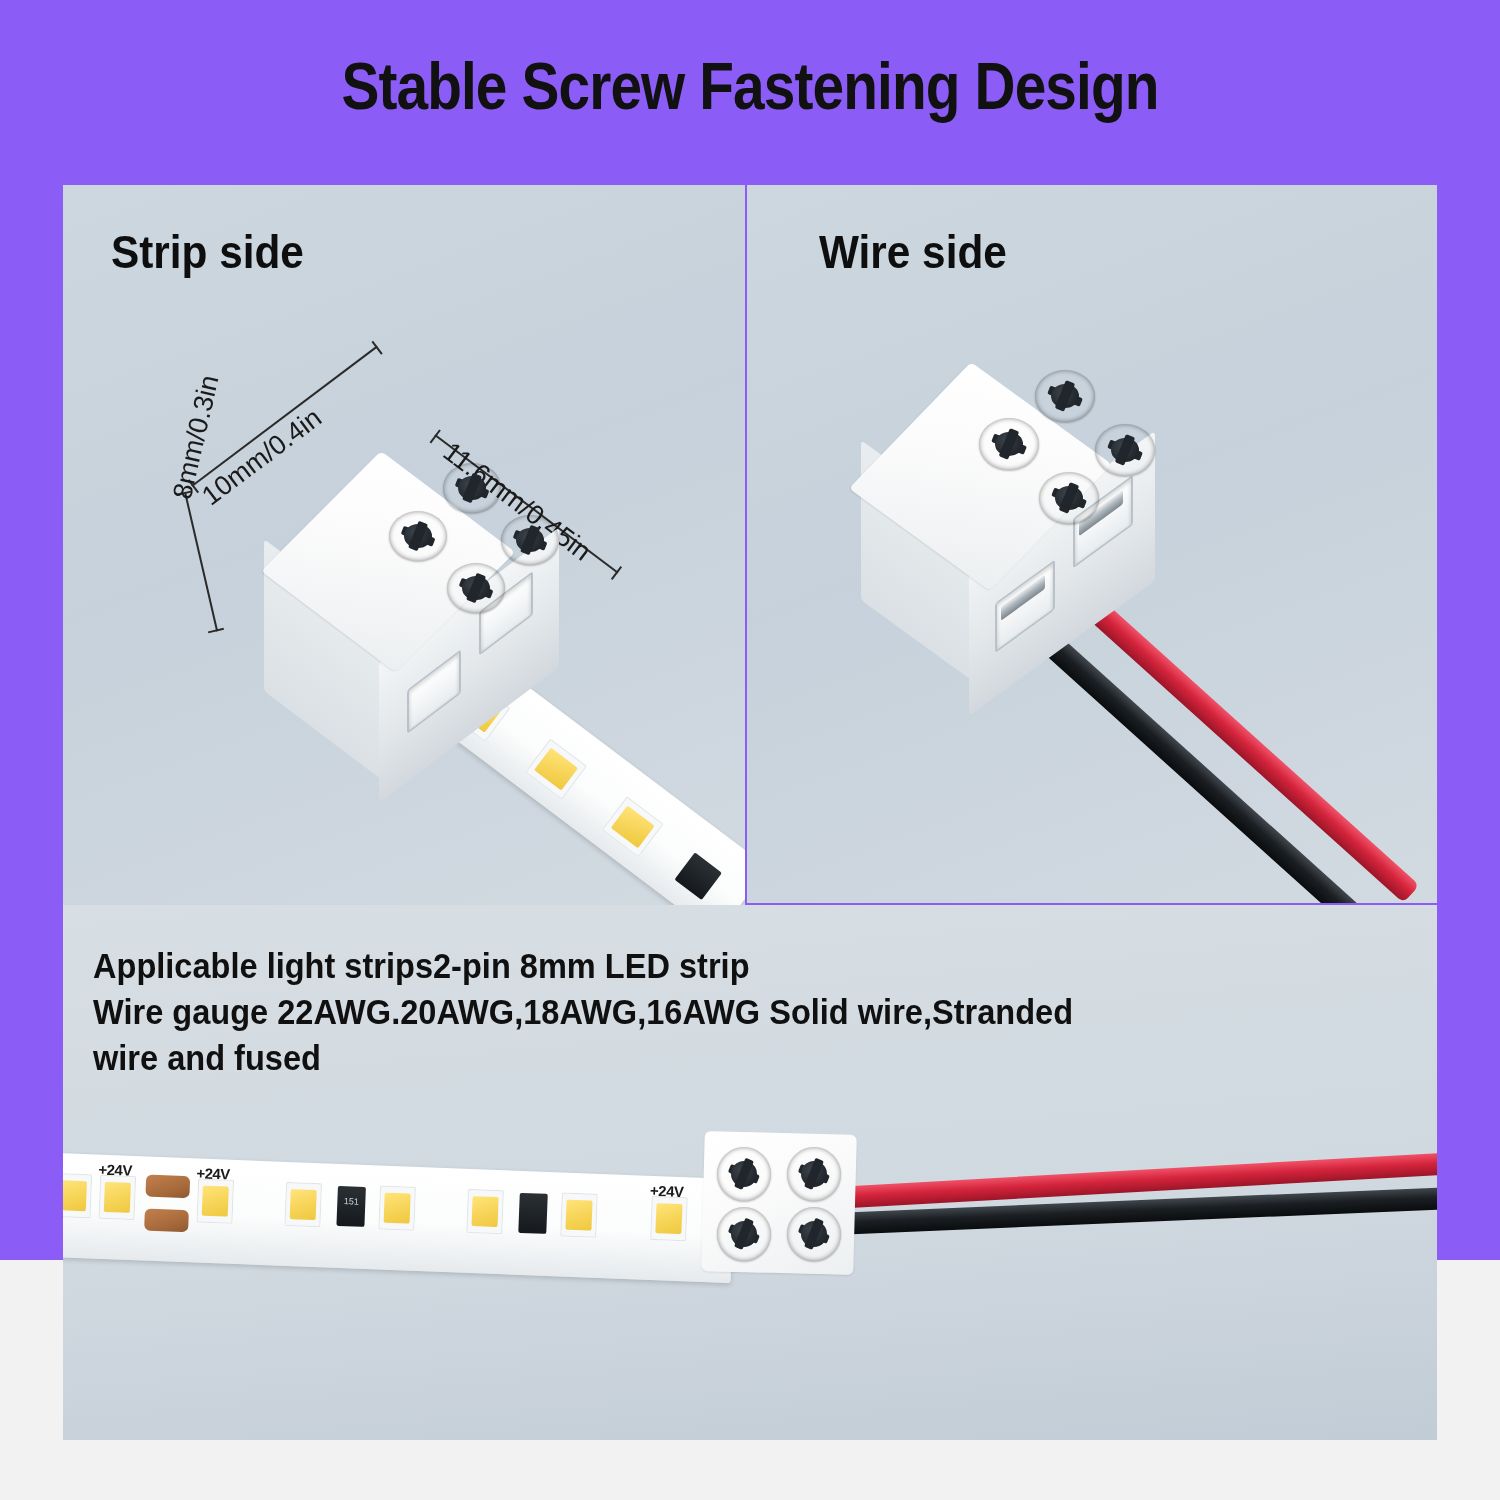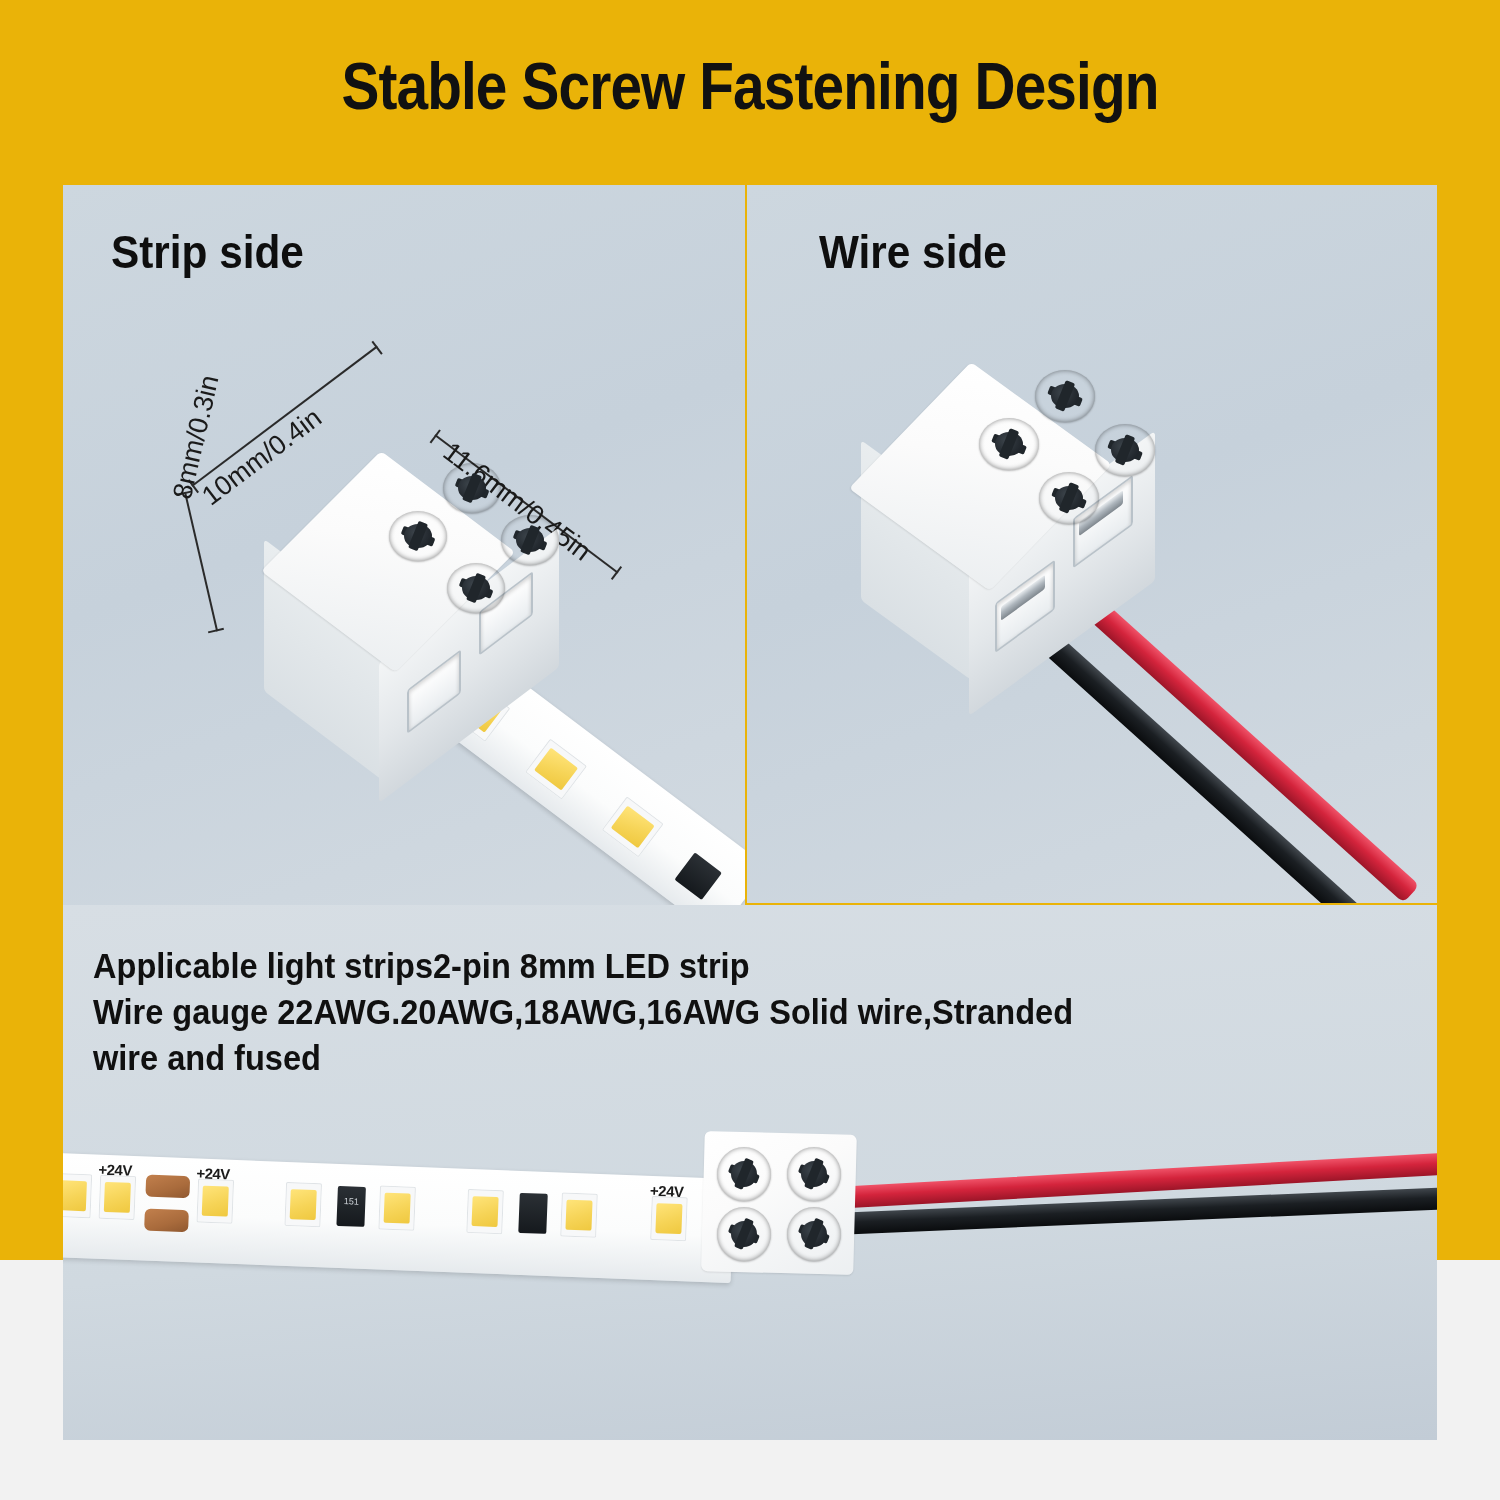--- a/index.html
+++ b/index.html
@@ -5,21 +5,21 @@
   html, body {
     margin: 0; padding: 0;
     width: 1500px; height: 1500px;
     background: #f2f2f2;
     font-family: "Liberation Sans", sans-serif;
     overflow: hidden;
   }
   #page {
     position: relative;
     width: 1500px; height: 1260px;
-    background: #eab308;
+    background: #8b5cf6;
   }
 
   
   #title {
     position: absolute;
     left: 0; top: 48px;
     width: 1500px;
     text-align: center;
     font-size: 66px;
     font-weight: bold;

